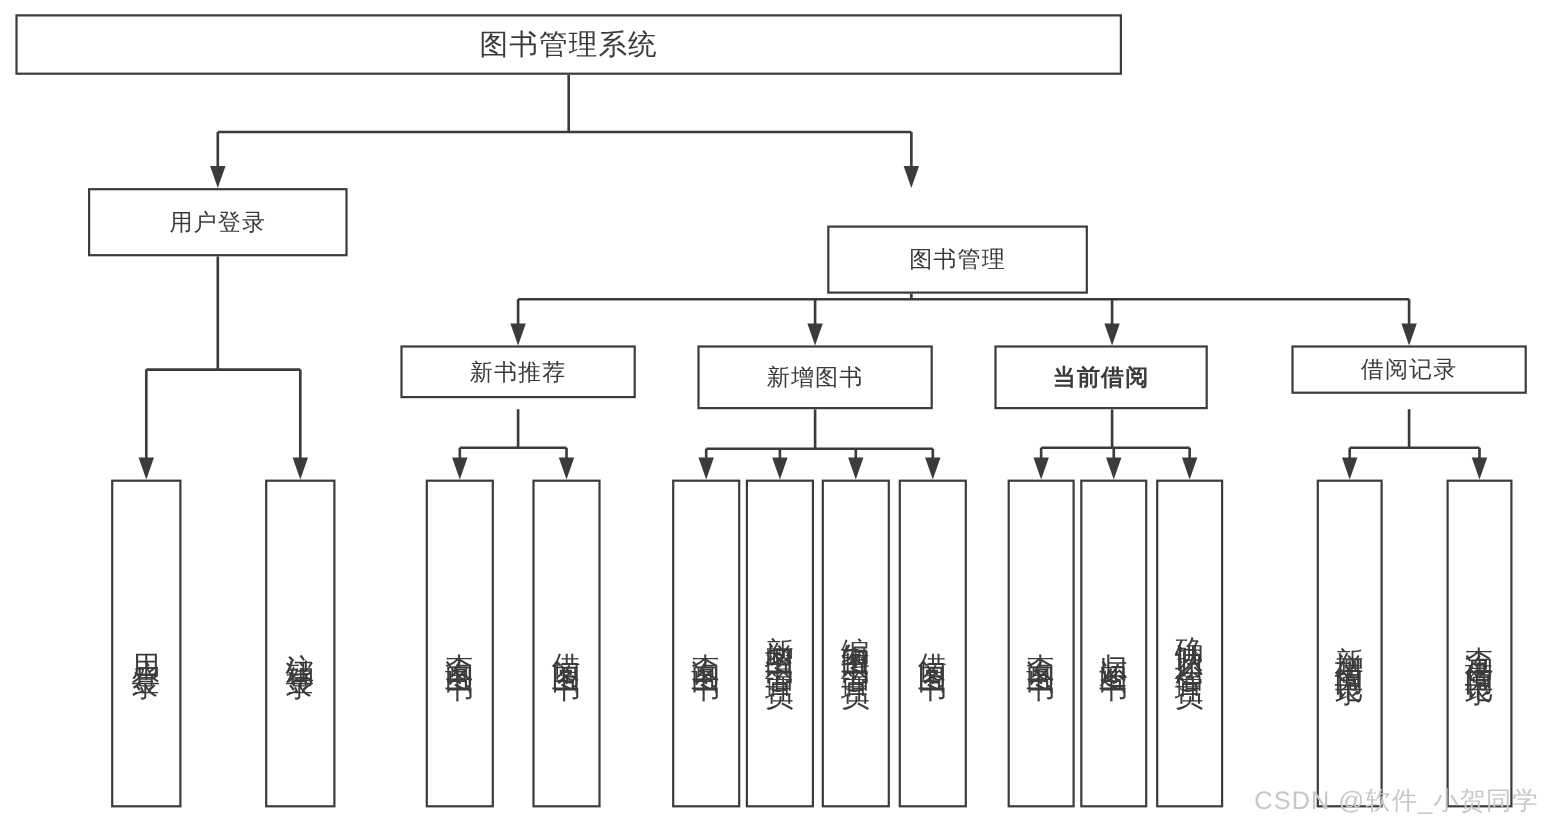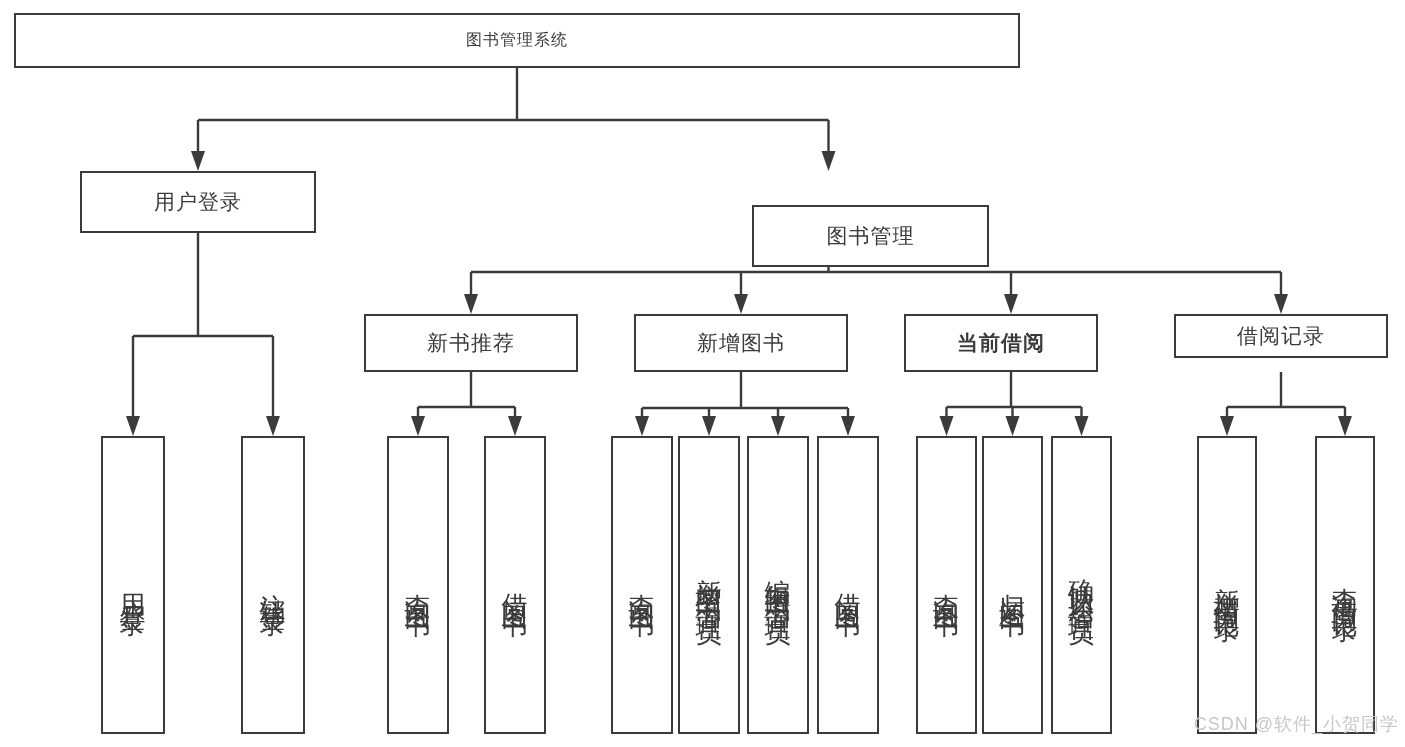--- a/index.html
+++ b/index.html
@@ -11,36 +11,36 @@
     overflow:hidden;
   }
   #wires{position:absolute;left:0;top:0;width:1405px;height:747px;}
   .node{
     position:absolute;box-sizing:border-box;
     border:2px solid #3b3b3b;background:#ffffff;
     display:flex;align-items:center;justify-content:center;
     color:#3b3b3b;font-size:21px;letter-spacing:1px;
     white-space:nowrap;
   }
-  .root{font-size:16px;}
+  .root{font-size:26px;}
   .leaf{
     position:absolute;box-sizing:border-box;
     border:2px solid #3b3b3b;background:#ffffff;
     display:flex;align-items:center;justify-content:center;
     color:#3b3b3b;font-size:26px;
   }
   .leaf span{
     writing-mode:vertical-rl;
     text-orientation:mixed;
     letter-spacing:6px;
     line-height:1;
   }
   .watermark{
     position:absolute;right:6px;top:712px;
-    font-size:18px;color:#c7c7c7;letter-spacing:1px;
+    font-size:23px;color:#c7c7c7;letter-spacing:1px;
     z-index:5;white-space:nowrap;
   }
   svg line, svg path{stroke:#3b3b3b;stroke-width:2.4;fill:none;}
   svg polygon{fill:#3b3b3b;stroke:none;}
 </style>
 </head>
 <body>
 
 <div id="canvas">
 
@@ -85,21 +85,21 @@
       <polygon points="1220,416 1234,416 1227,436"></polygon>
       <polygon points="1338,416 1352,416 1345,436"></polygon>
     </g>
   </svg>
 
   <div class="node root" style="left:14px;top:13px;width:1006px;height:55px;">图书管理系统</div>
 
   <div class="node" style="left:80px;top:171px;width:236px;height:62px;">用户登录</div>
   <div class="node" style="left:752px;top:171px;width:237px;height:62px;margin-top:34px;">图书管理</div>
 
-  <div class="node" style="left:364px;top:314px;width:214px;height:58px;">新书推荐</div>
+  <div class="node" style="left:364px;top:314px;width:214px;height:48px;">新书推荐</div>
   <div class="node" style="left:634px;top:314px;width:214px;height:58px;">新增图书</div>
   <div class="node" style="left:904px;top:314px;width:194px;height:58px;font-weight:bold;">当前借阅</div>
   <div class="node" style="left:1174px;top:314px;width:214px;height:44px;">借阅记录</div>
 
   <div class="leaf" style="left:101px;top:436px;width:64px;height:298px;">
     <span>用户登录</span>
   </div>
   <div class="leaf" style="left:241px;top:436px;width:64px;height:298px;">
     <span>注销登录</span>
   </div>

